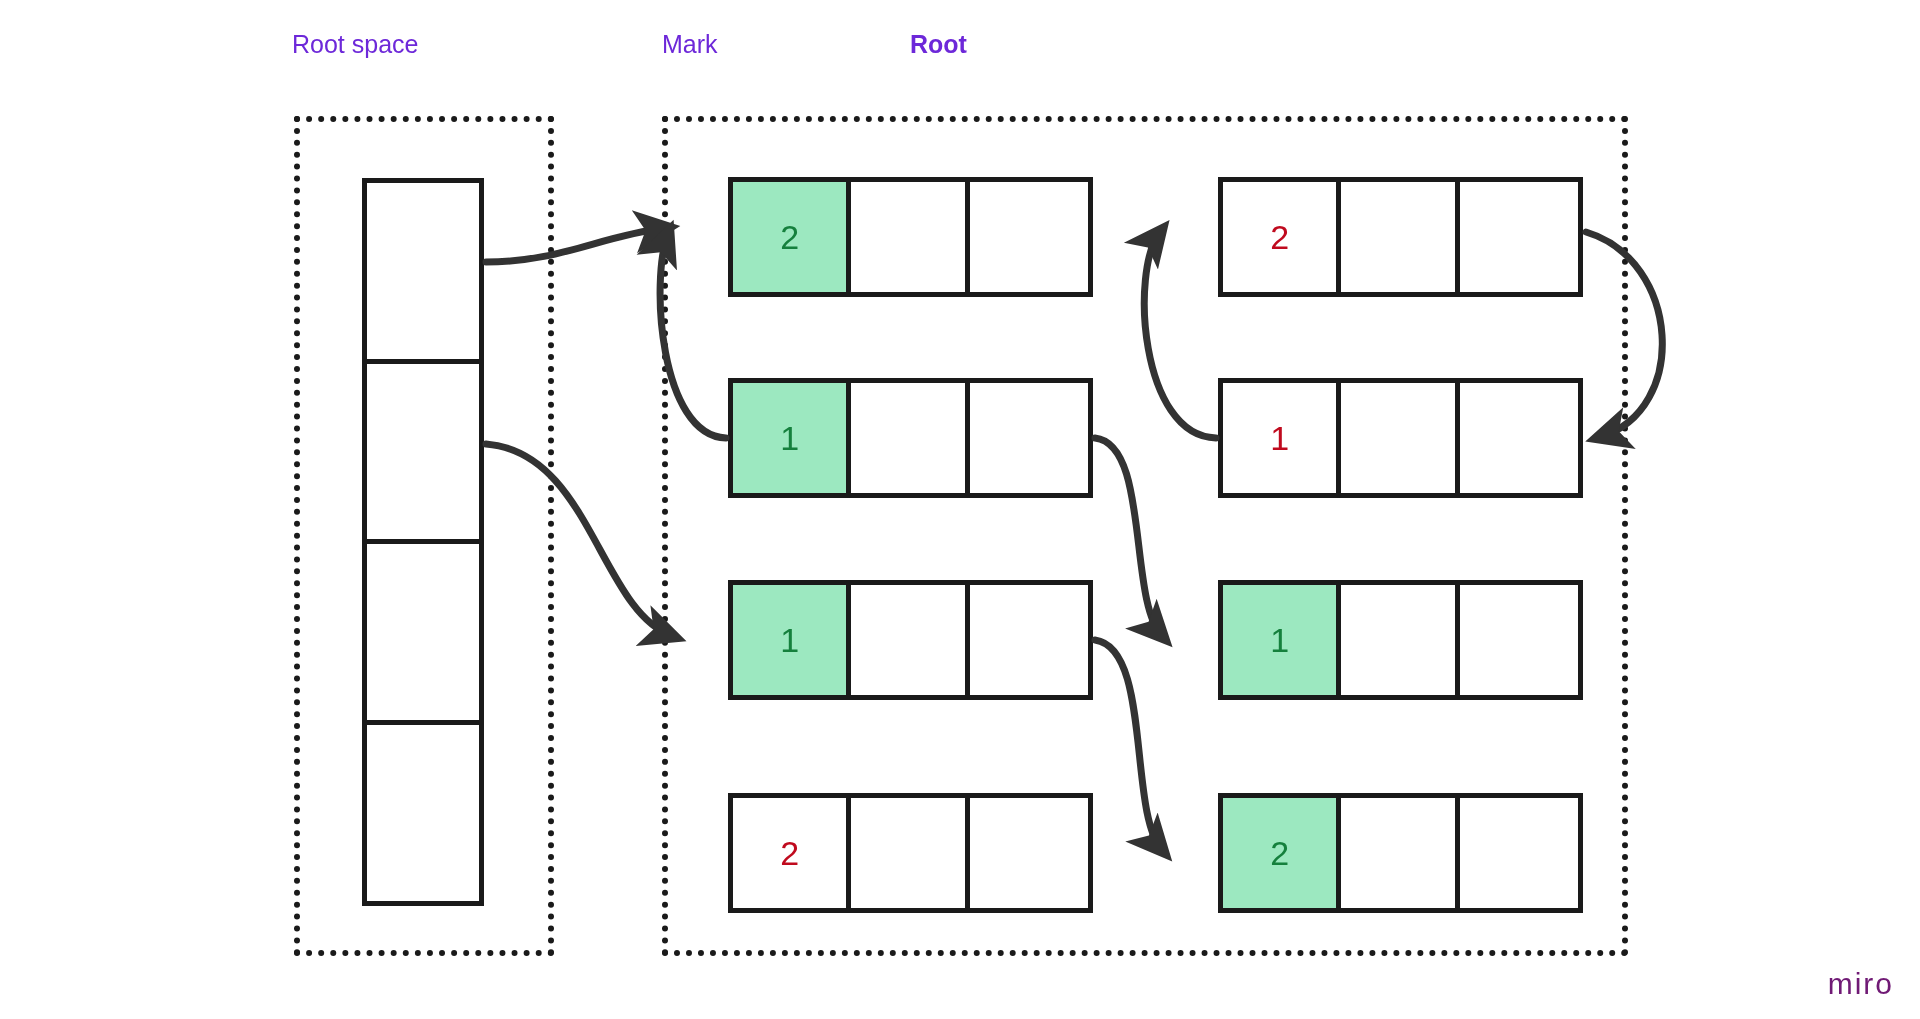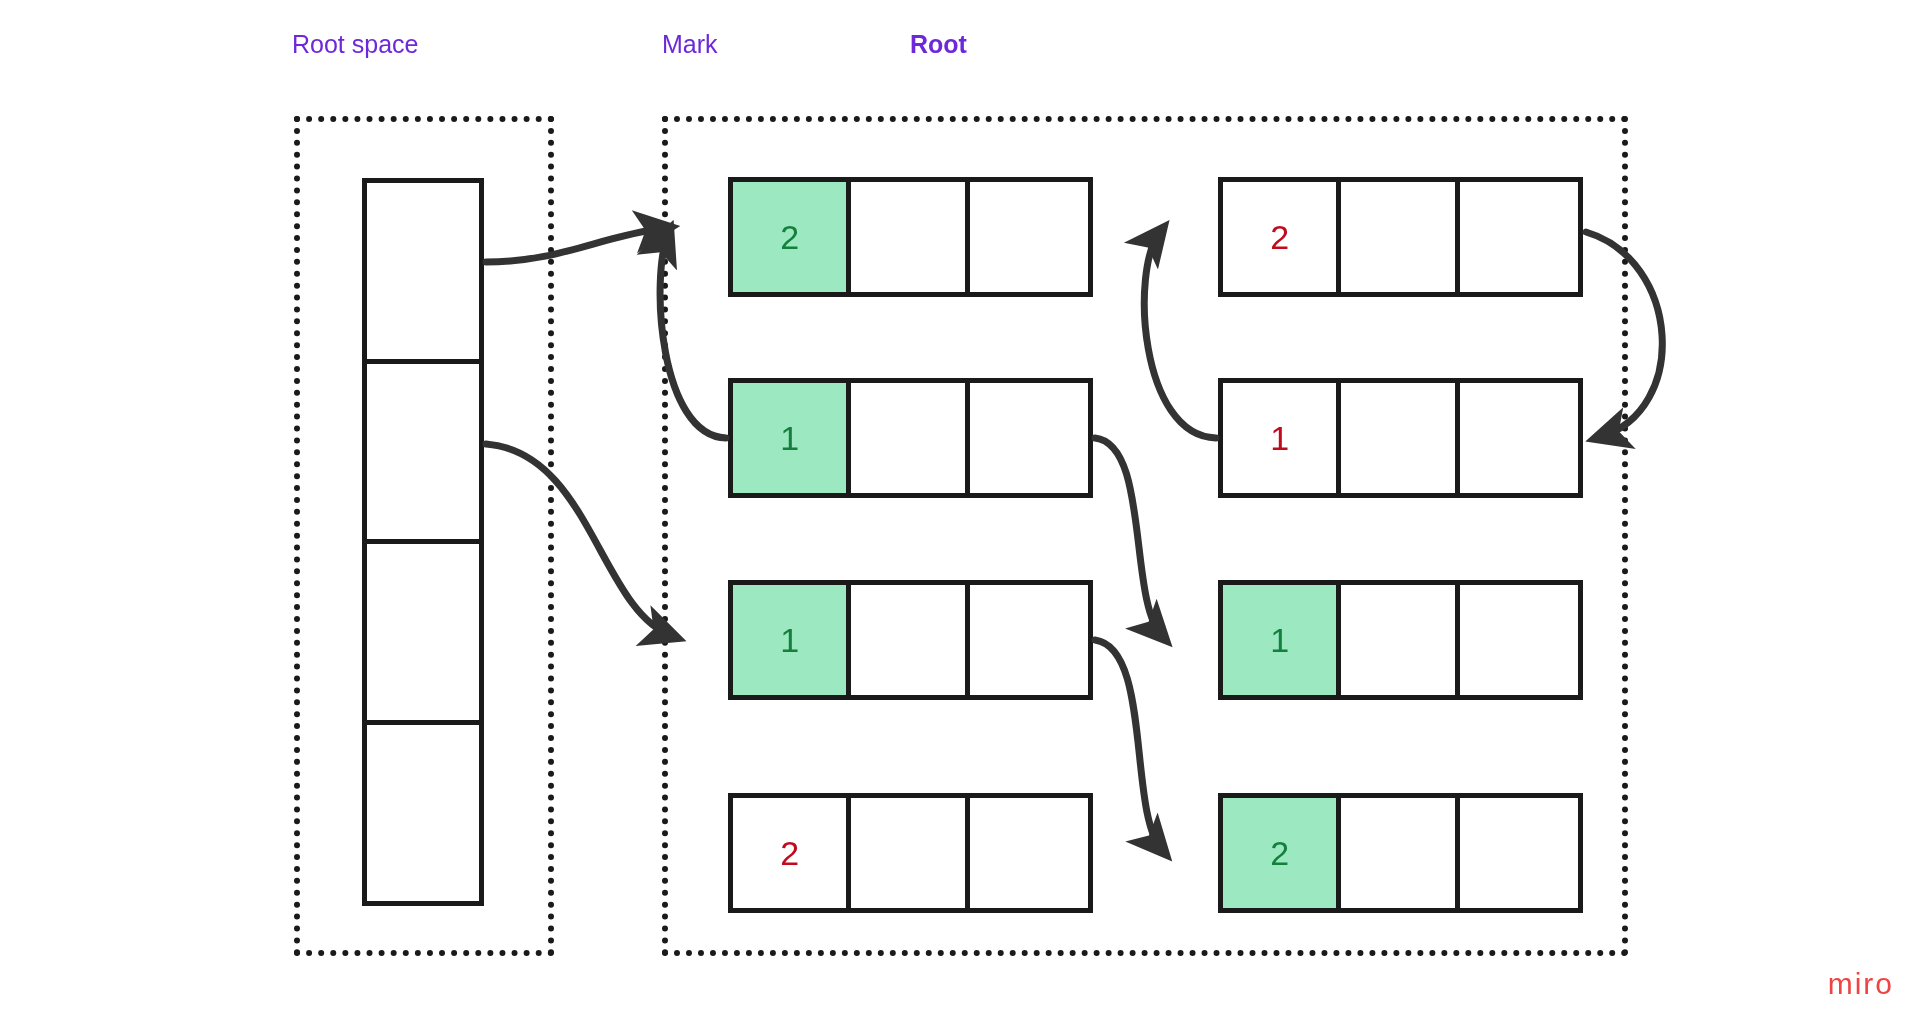--- a/index.html
+++ b/index.html
@@ -92,21 +92,21 @@
     stroke-width: 7;
     stroke-linecap: round;
   }
 
   
   .watermark {
     position: absolute;
     right: 26px;
     bottom: 18px;
     font-size: 30px;
-    color: #ef4444;
+    color: #701a75;
     letter-spacing: 2px;
   }
 </style>
 </head>
 <body>
 
 <div id="canvas">
 
   <div class="label" style="left:292px; top:32px;">Root space</div>
 

